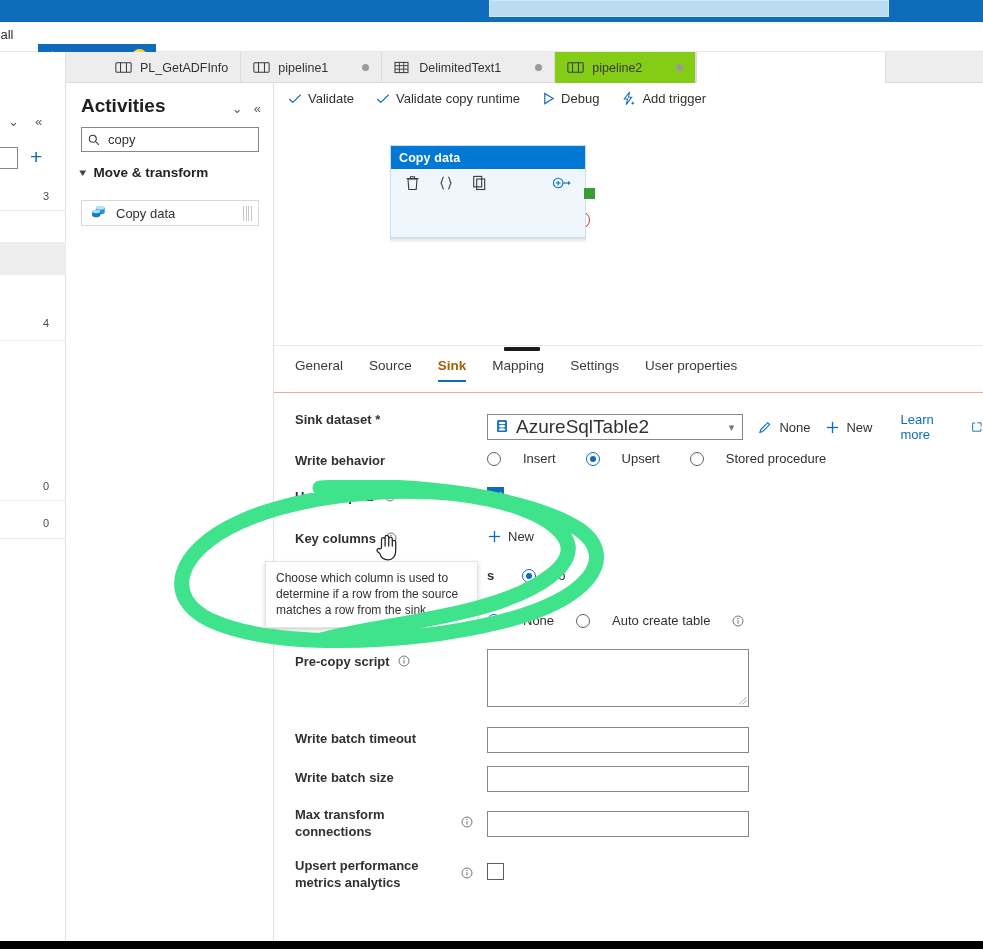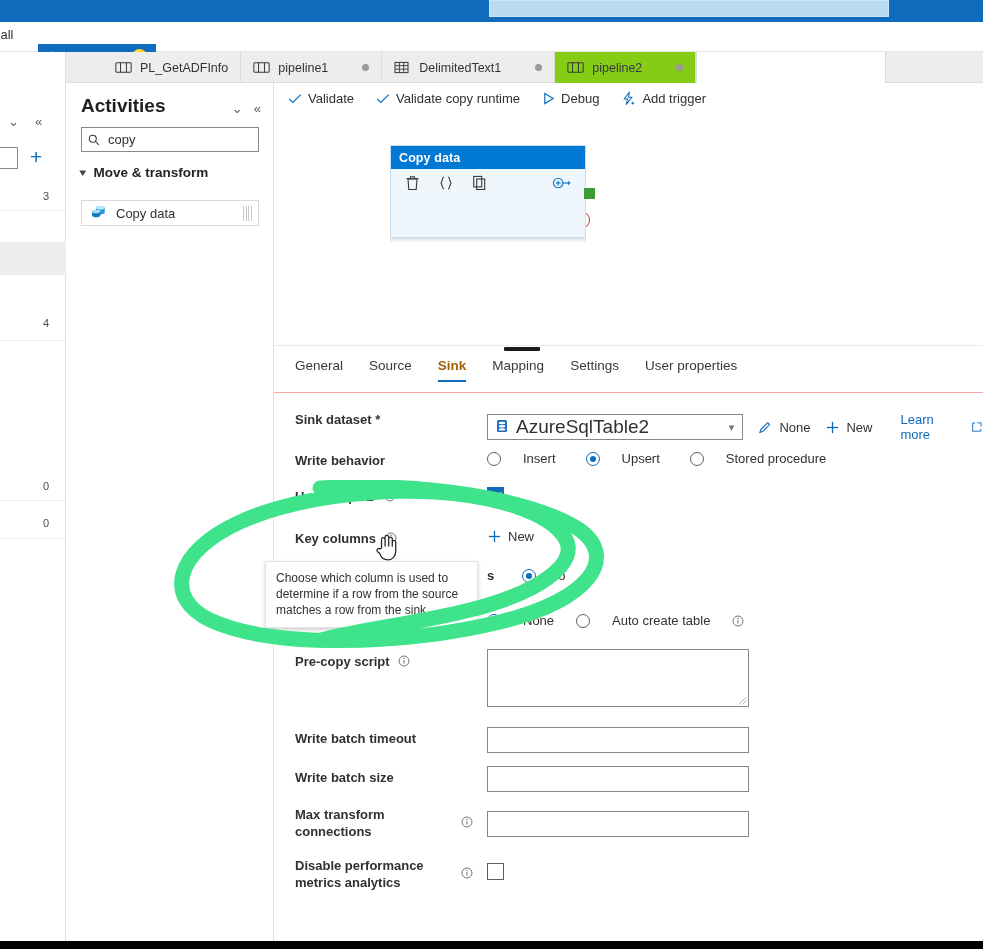--- a/index.html
+++ b/index.html
@@ -704,21 +704,21 @@
           <circle cx="7" cy="4" r=".8" fill="#605e5c"></circle>
         </svg>
       </span>
       <div class="ctl" style="top:5px;">
         <input class="txt" type="text" value="" style="">
       </div>
     </div>
 
     <div class="row" style="top:459px;height:40px;">
       <div style="width:160px;line-height:17px;">
-        <span class="lbl">Disable performance</span><br>
+        <span class="lbl">Upsert performance</span><br>
         <span class="lbl">metrics analytics</span>
       </div>
       <span class="info" style="position:absolute;left:166px;top:10px;">
         <svg width="12" height="12" viewBox="0 0 14 14">
           <circle cx="7" cy="7" r="5.8" fill="none" stroke="#605e5c" stroke-width="1"></circle>
           <line x1="7" y1="6" x2="7" y2="10" stroke="#605e5c" stroke-width="1.1"></line>
           <circle cx="7" cy="4" r=".8" fill="#605e5c"></circle>
         </svg>
       </span>
       <div class="ctl" style="top:6px;">

